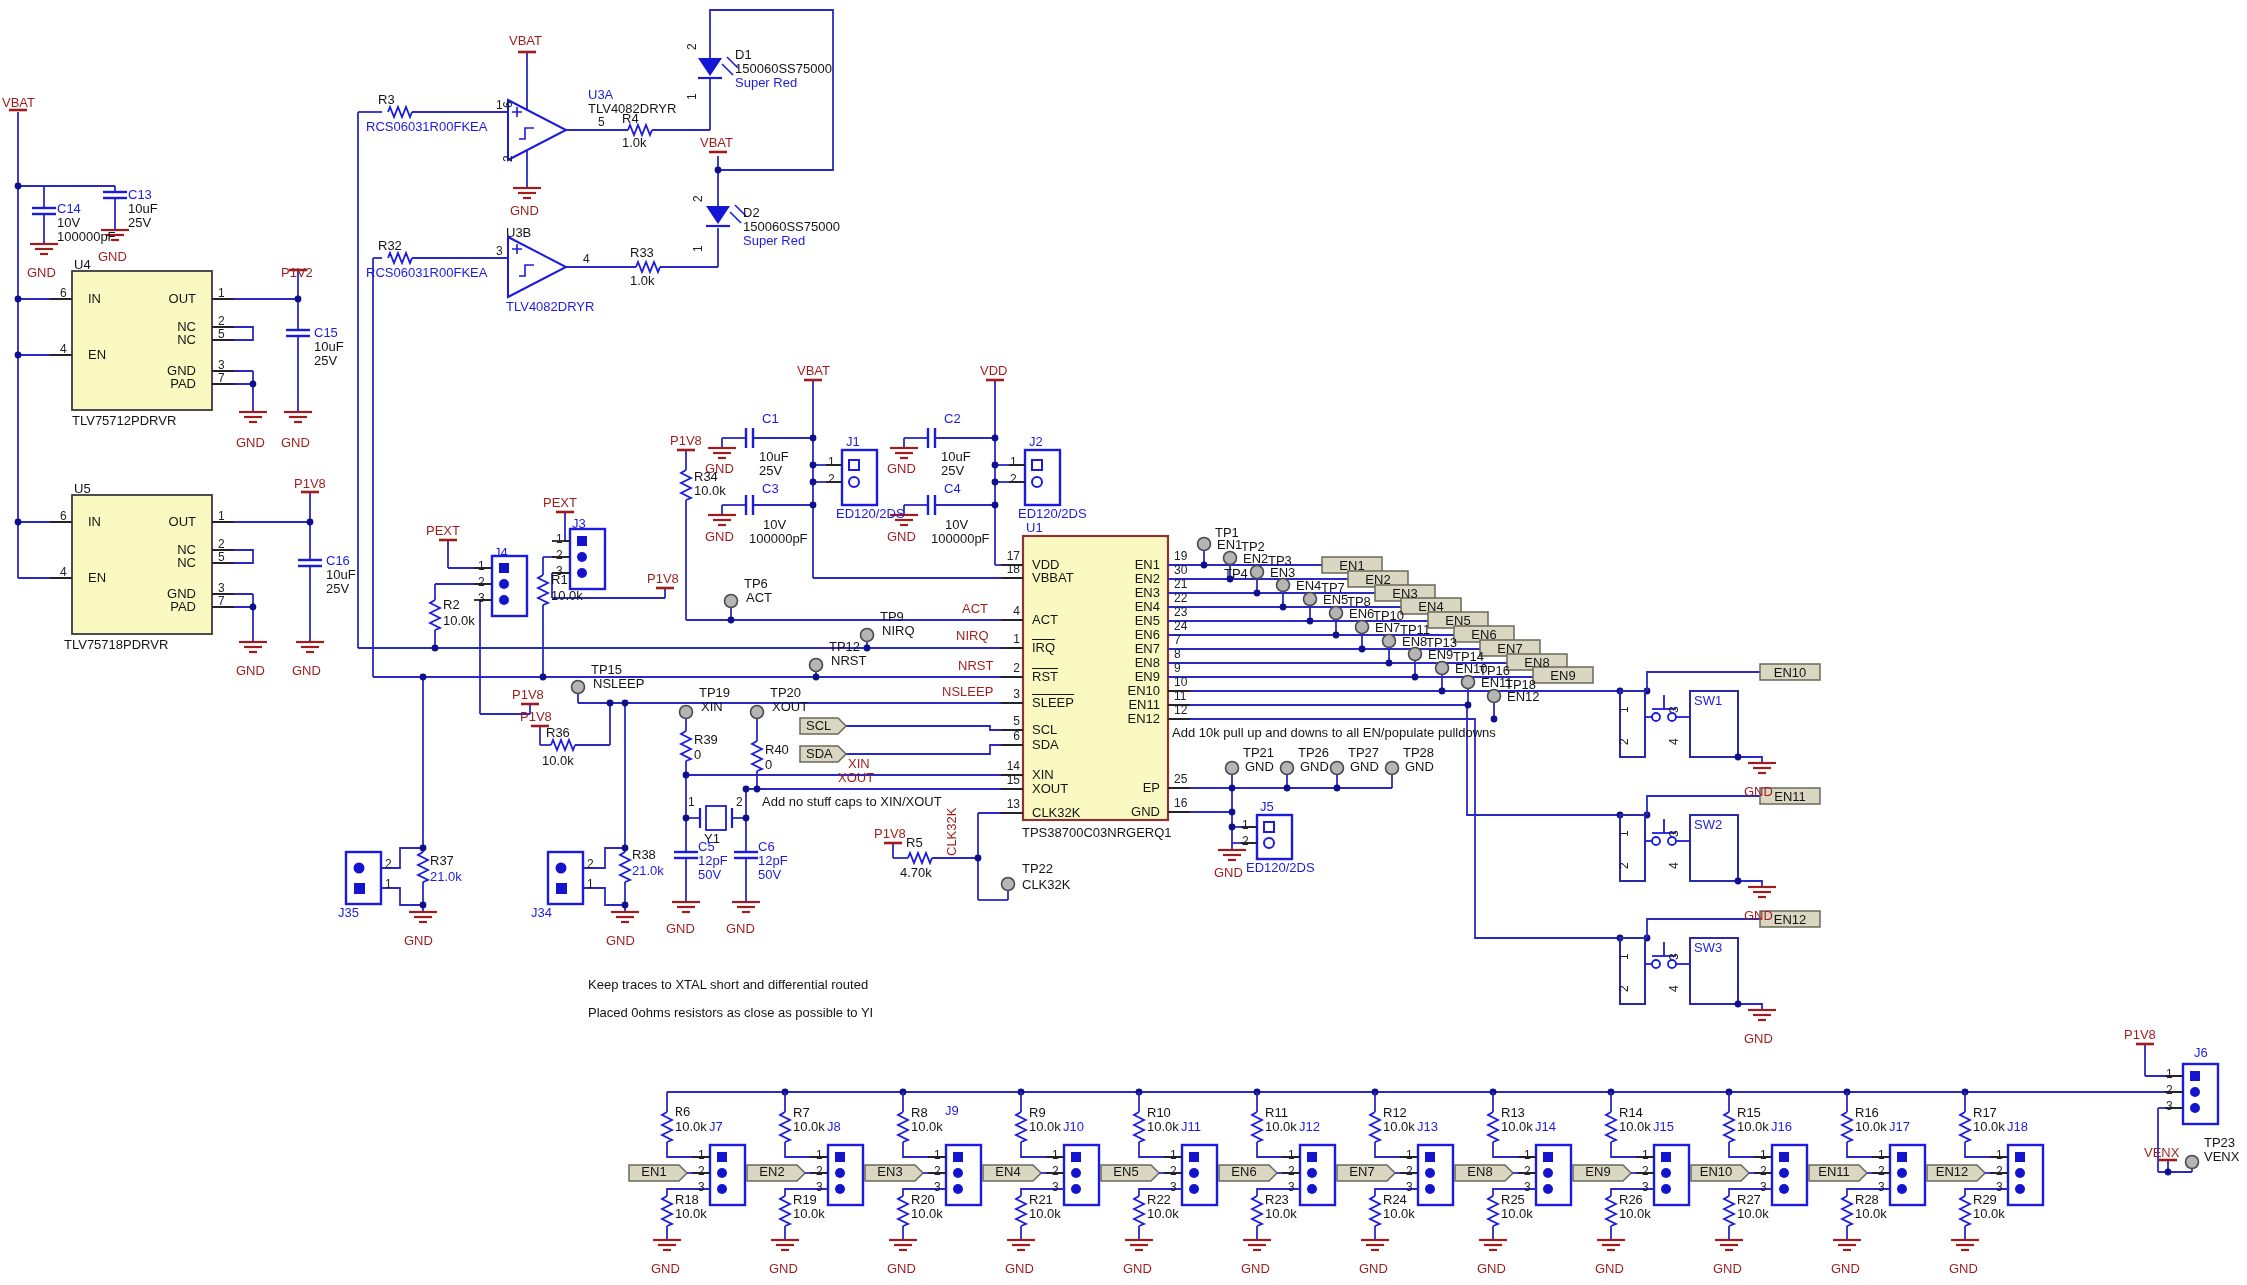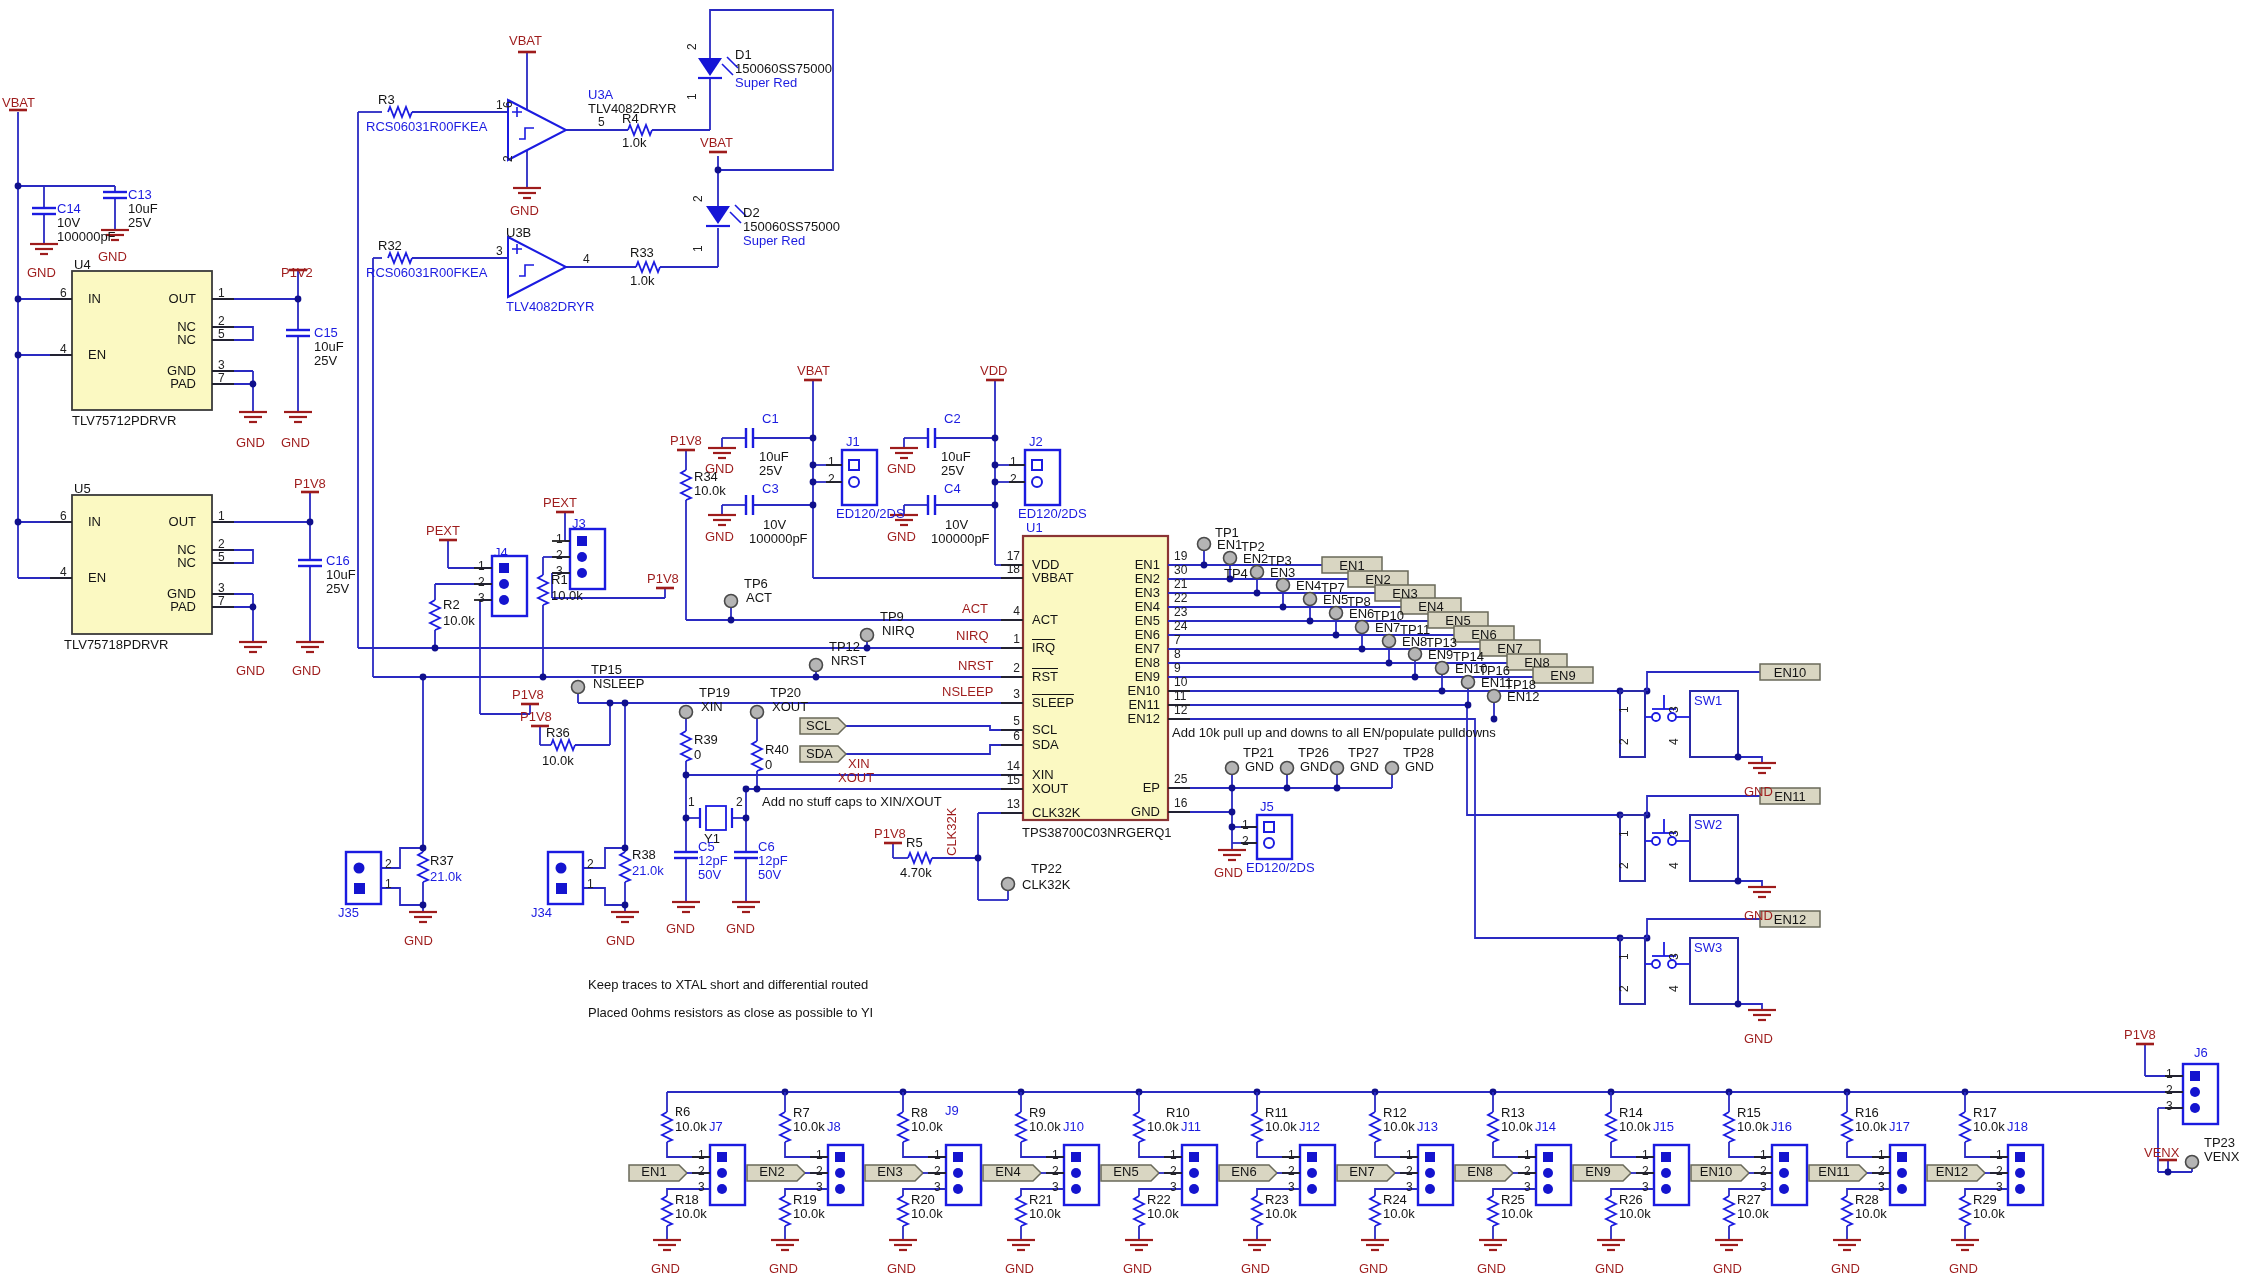--- a/index.html
+++ b/index.html
@@ -870,21 +870,21 @@
     <span class="lbl" style="left: 694px; top: 470px;">R34</span>
     <span class="lbl" style="left: 694px; top: 484px;">10.0k</span>
     <span class="lbl b" style="left: 1026px; top: 521px;">U1</span>
     <span class="lbl" style="left: 1022px; top: 826px;">TPS38700C03NRGERQ1</span>
     <span class="lbl" style="left: 1172px; top: 726px;">Add 10k pull up and downs to all EN/populate pulldowns</span>
     <span class="lbl b" style="left: 1260px; top: 800px;">J5</span>
     <span class="lbl pn" style="left: 1242px; top: 819px;">1</span>
     <span class="lbl pn" style="left: 1242px; top: 835px;">2</span>
     <span class="lbl b" style="left: 1246px; top: 861px;">ED120/2DS</span>
     <span class="lbl r" style="left: 1214px; top: 866px;">GND</span>
-    <span class="lbl" style="left: 1022px; top: 862px; margin-left: 9px;">TP22</span>
+    <span class="lbl" style="left: 1022px; top: 862px;">TP22</span>
     <span class="lbl" style="left: 1022px; top: 878px;">CLK32K</span>
     <span class="lbl r" style="left: 874px; top: 827px;">P1V8</span>
     <span class="lbl" style="left: 906px; top: 836px;">R5</span>
     <span class="lbl" style="left: 900px; top: 866px;">4.70k</span>
     <span class="lbl rv" style="left: 958px; top: 843px;">CLK32K</span>
     <span class="lbl r" style="left: 962px; top: 602px;">ACT</span>
     <span class="lbl r" style="left: 956px; top: 629px;">NIRQ</span>
     <span class="lbl r" style="left: 958px; top: 659px;">NRST</span>
     <span class="lbl r" style="left: 942px; top: 685px;">NSLEEP</span>
     <span class="lbl r" style="left: 848px; top: 757px;">XIN</span>
@@ -1105,21 +1105,21 @@
     <span class="lbl" style="left: 1029px; top: 1106px;">R9</span>
     <span class="lbl" style="left: 1029px; top: 1120px;">10.0k</span>
     <span class="lbl b" style="left: 1063px; top: 1120px;">J10</span>
     <span class="lbl pn" style="left: 1052px; top: 1149px;">1</span>
     <span class="lbl pn" style="left: 1052px; top: 1165px;">2</span>
     <span class="lbl pn" style="left: 1052px; top: 1181px;">3</span>
     <span class="lbl c" style="left: 1008px; top: 1165px;">EN4</span>
     <span class="lbl" style="left: 1029px; top: 1193px;">R21</span>
     <span class="lbl" style="left: 1029px; top: 1207px;">10.0k</span>
     <span class="lbl r" style="left: 1005px; top: 1262px;">GND</span>
-    <span class="lbl" style="left: 1147px; top: 1106px; margin-left: 19px;">R10</span>
+    <span class="lbl" style="left: 1147px; top: 1106px;">R10</span>
     <span class="lbl" style="left: 1147px; top: 1120px;">10.0k</span>
     <span class="lbl b" style="left: 1181px; top: 1120px;">J11</span>
     <span class="lbl pn" style="left: 1170px; top: 1149px;">1</span>
     <span class="lbl pn" style="left: 1170px; top: 1165px;">2</span>
     <span class="lbl pn" style="left: 1170px; top: 1181px;">3</span>
     <span class="lbl c" style="left: 1126px; top: 1165px;">EN5</span>
     <span class="lbl" style="left: 1147px; top: 1193px;">R22</span>
     <span class="lbl" style="left: 1147px; top: 1207px;">10.0k</span>
     <span class="lbl r" style="left: 1123px; top: 1262px;">GND</span>
     <span class="lbl" style="left: 1265px; top: 1106px;">R11</span>

